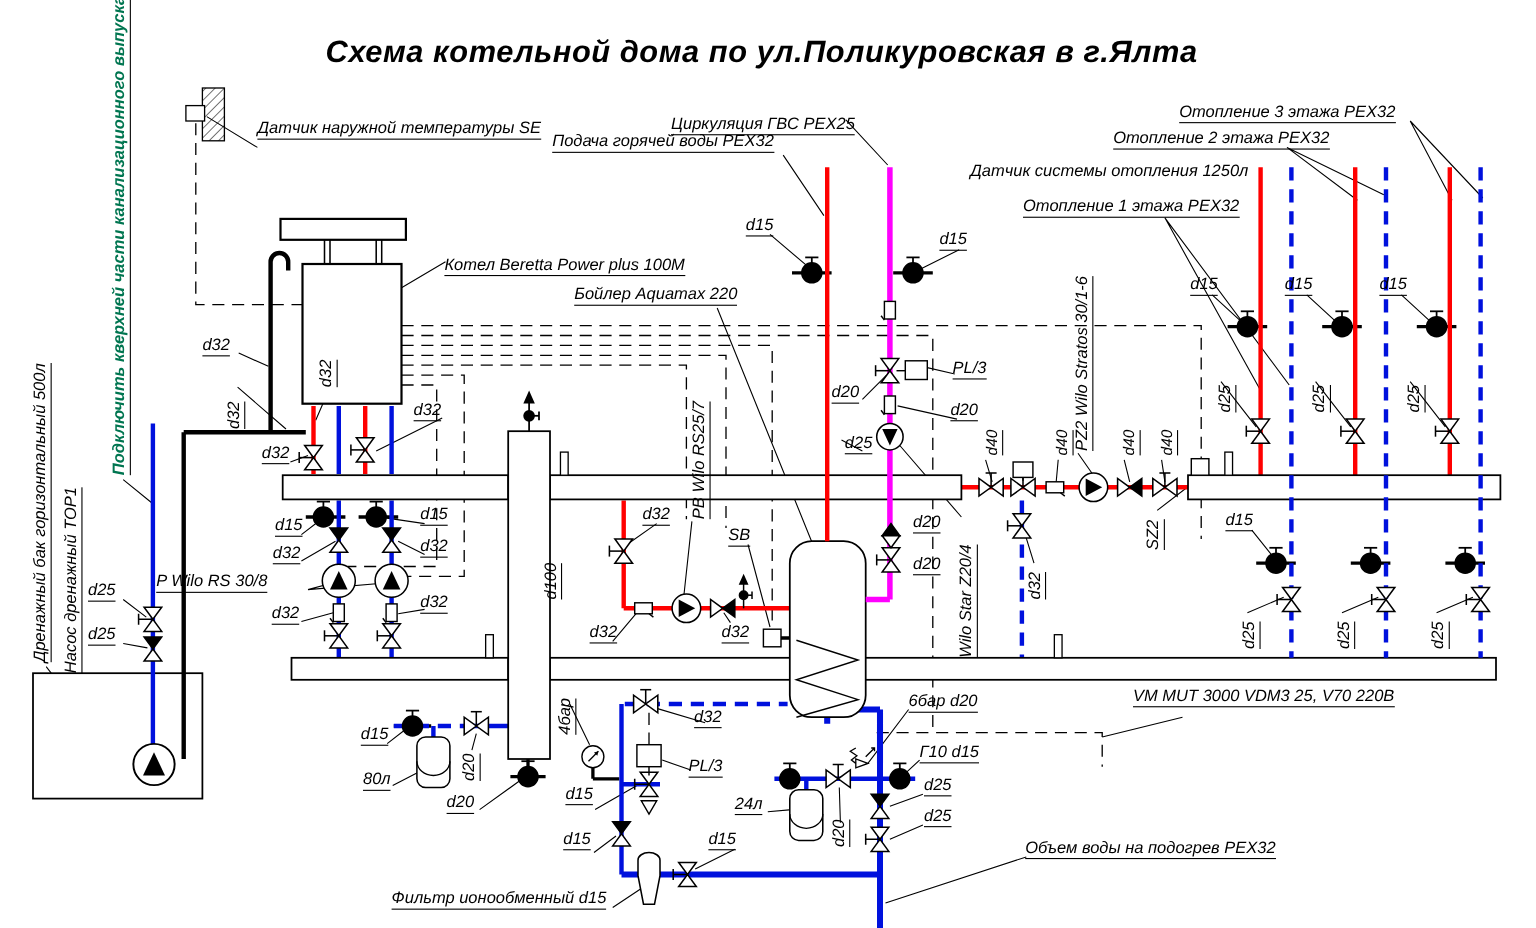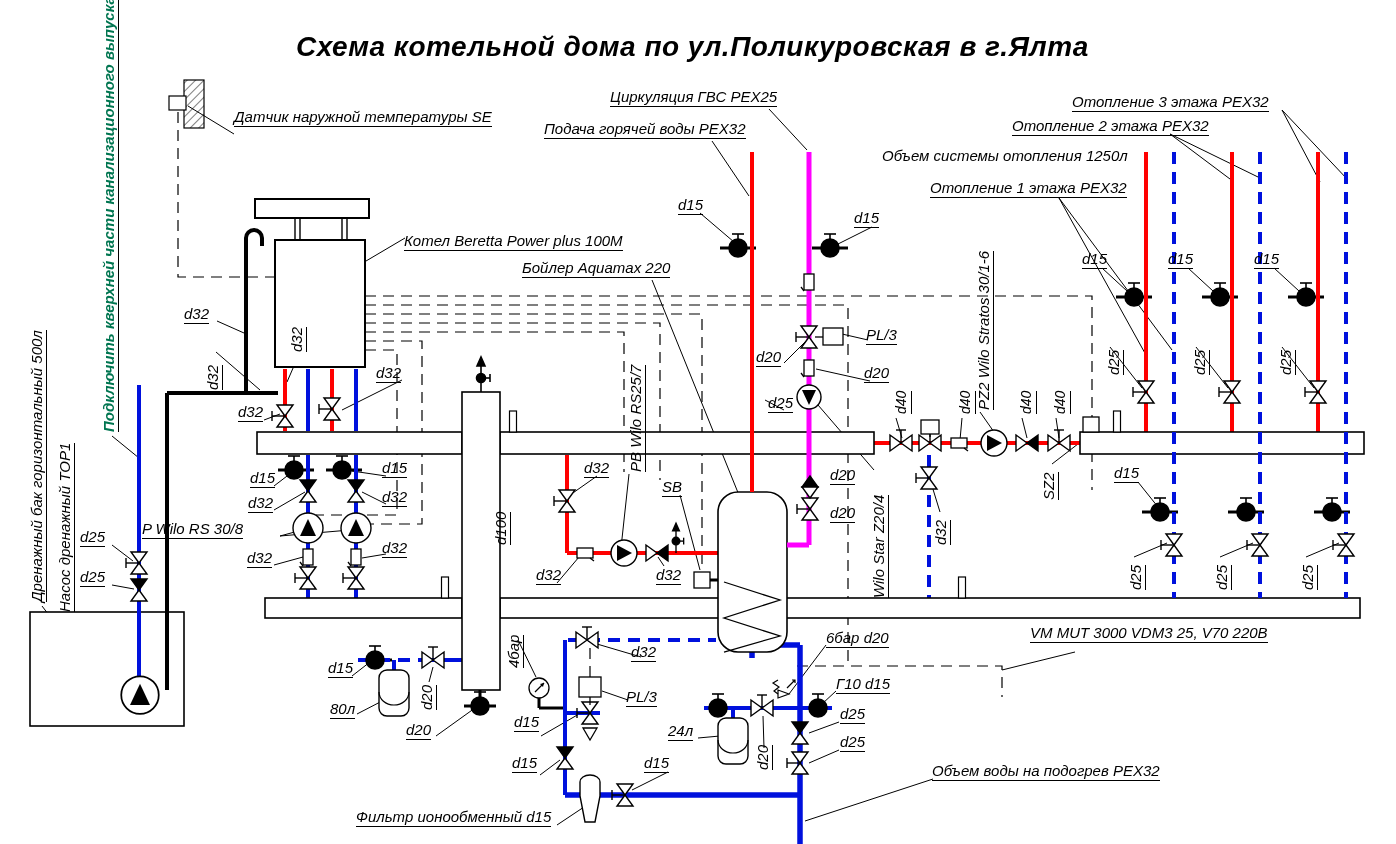--- a/index.html
+++ b/index.html
@@ -293,25 +293,25 @@
   <rect x="567" y="677" width="22" height="20" fill="#fff" stroke="#000" stroke-width="1.3"></rect>
   <line x1="578" y1="697" x2="578" y2="705" stroke="#000" stroke-width="1.3"></line>
   <rect x="1071" y="417" width="16" height="15" fill="#fff" stroke="#000" stroke-width="1.3"></rect>
   <rect x="682" y="572" width="16" height="16" fill="#fff" stroke="#000" stroke-width="1.3"></rect>
 </g>
 </svg>
 
 <div class="lbl ttl" style="left:284px;top:38px">Схема котельной дома по ул.Поликуровская в г.Ялта</div>
 
 <div class="lbl u" style="left:222px;top:108px">Датчик наружной температуры  SE</div>
-<div class="lbl u" style="left:532px;top:120px">Подача горячей воды PEX32</div>
-<div class="lbl u" style="left:598px;top:88px">Циркуляция ГВС PEX25</div>
+<div class="lbl u" style="left:490px;top:120px">Подача горячей воды PEX32</div>
+<div class="lbl u" style="left:598px;top:104px">Циркуляция ГВС PEX25</div>
 <div class="lbl u" style="left:1060px;top:93px">Отопление 3 этажа PEX32</div>
 <div class="lbl u" style="left:1000px;top:117px">Отопление 2 этажа PEX32</div>
-<div class="lbl" style="left:870px;top:147px">Объем системы отопления 1250л</div>
+<div class="lbl" style="left:870px;top:147px">Датчик системы отопления 1250л</div>
 <div class="lbl u" style="left:918px;top:179px">Отопление 1 этажа PEX32</div>
 <div class="lbl u" style="left:392px;top:232px">Котел Beretta Power plus 100M</div>
 <div class="lbl u" style="left:510px;top:259px">Бойлер Aquamax 220</div>
 
 <div class="lbl u" style="left:172px;top:305px">d32</div>
 <div class="lbl u rot" style="left:192px;top:390px">d32</div>
 <div class="lbl u rot" style="left:276px;top:352px">d32</div>
 <div class="lbl u" style="left:364px;top:364px">d32</div>
 <div class="lbl u" style="left:226px;top:403px">d32</div>
 <div class="lbl u" style="left:238px;top:469px">d15</div>

